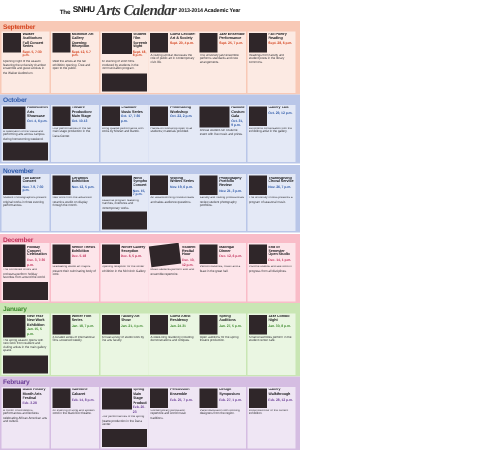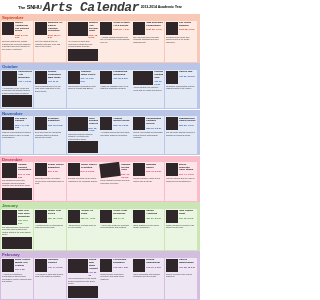--- a/index.html
+++ b/index.html
@@ -7,22 +7,22 @@
     width:200px;height:300px;overflow:hidden;background:#ffffff;
     font-family:"Liberation Sans",sans-serif;
     -webkit-font-smoothing:none;
   }
   .poster{position:relative;width:200px;height:300px;background:#fff;}
 
   
   .masthead{height:14px;display:flex;align-items:center;justify-content:center;gap:1.5px;background:#fff;}
   .mh-the{font-size:4.2px;font-weight:bold;color:#111;letter-spacing:-.1px;}
   .mh-snhu{font-size:5.6px;font-weight:bold;color:#111;letter-spacing:-.3px;}
-  .mh-script{font-family:Liberation Mono, monospace;font-style:italic;font-weight:bold;
-    font-size:13px;color:#3a3a3a;letter-spacing:-.4px;line-height:9px;}
+  .mh-script{font-family:Liberation Serif, serif;font-style:italic;font-weight:bold;
+    font-size:10px;color:#3a3a3a;letter-spacing:-.4px;line-height:9px;}
   .mh-year{font-size:3.6px;font-weight:bold;color:#111;letter-spacing:-.1px;}
 
   
   .band{position:relative;box-sizing:border-box;padding:1px 1px 1px 1px;margin-bottom:.5px;}
   .band-title{font-size:4.4px;font-weight:bold;letter-spacing:-.15px;line-height:5px;
     padding:0 0 .5px 1px;}
   .grid{display:flex;flex-wrap:wrap;gap:.6px;}
 
   .card{box-sizing:border-box;background:rgba(255,255,255,.62);
     padding:1px;position:relative;overflow:hidden;display:flex;flex-direction:column;}

